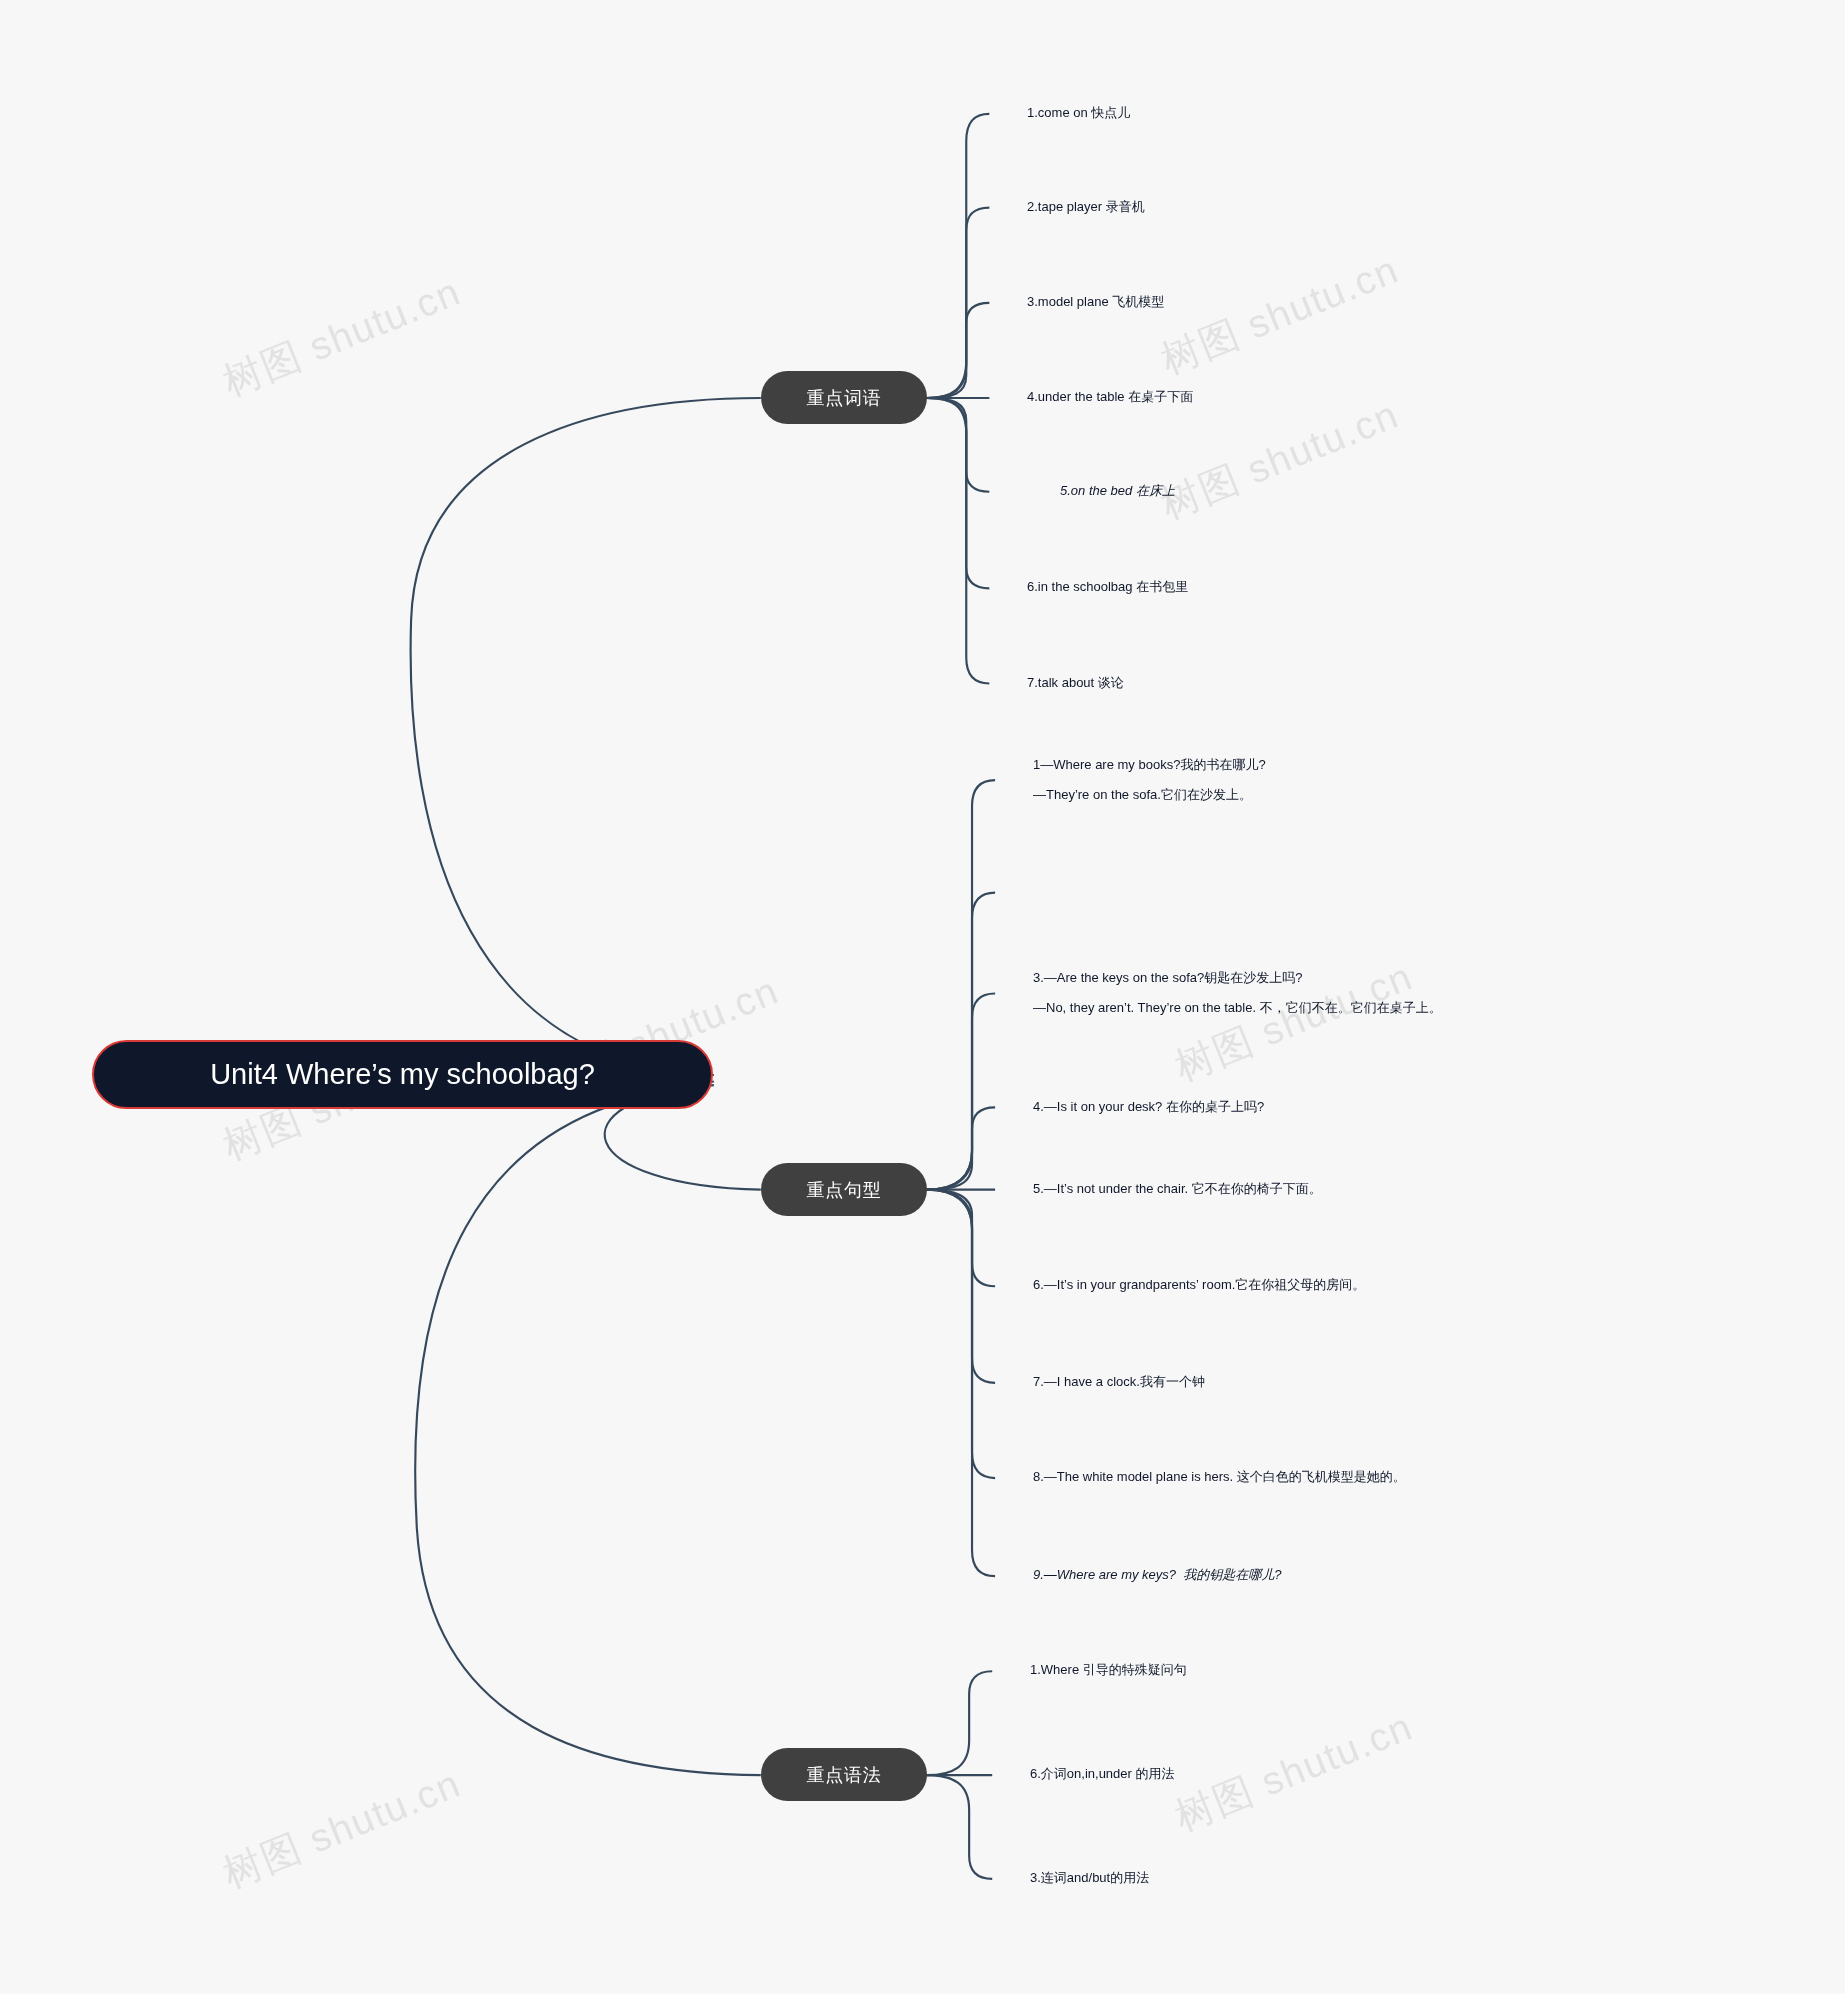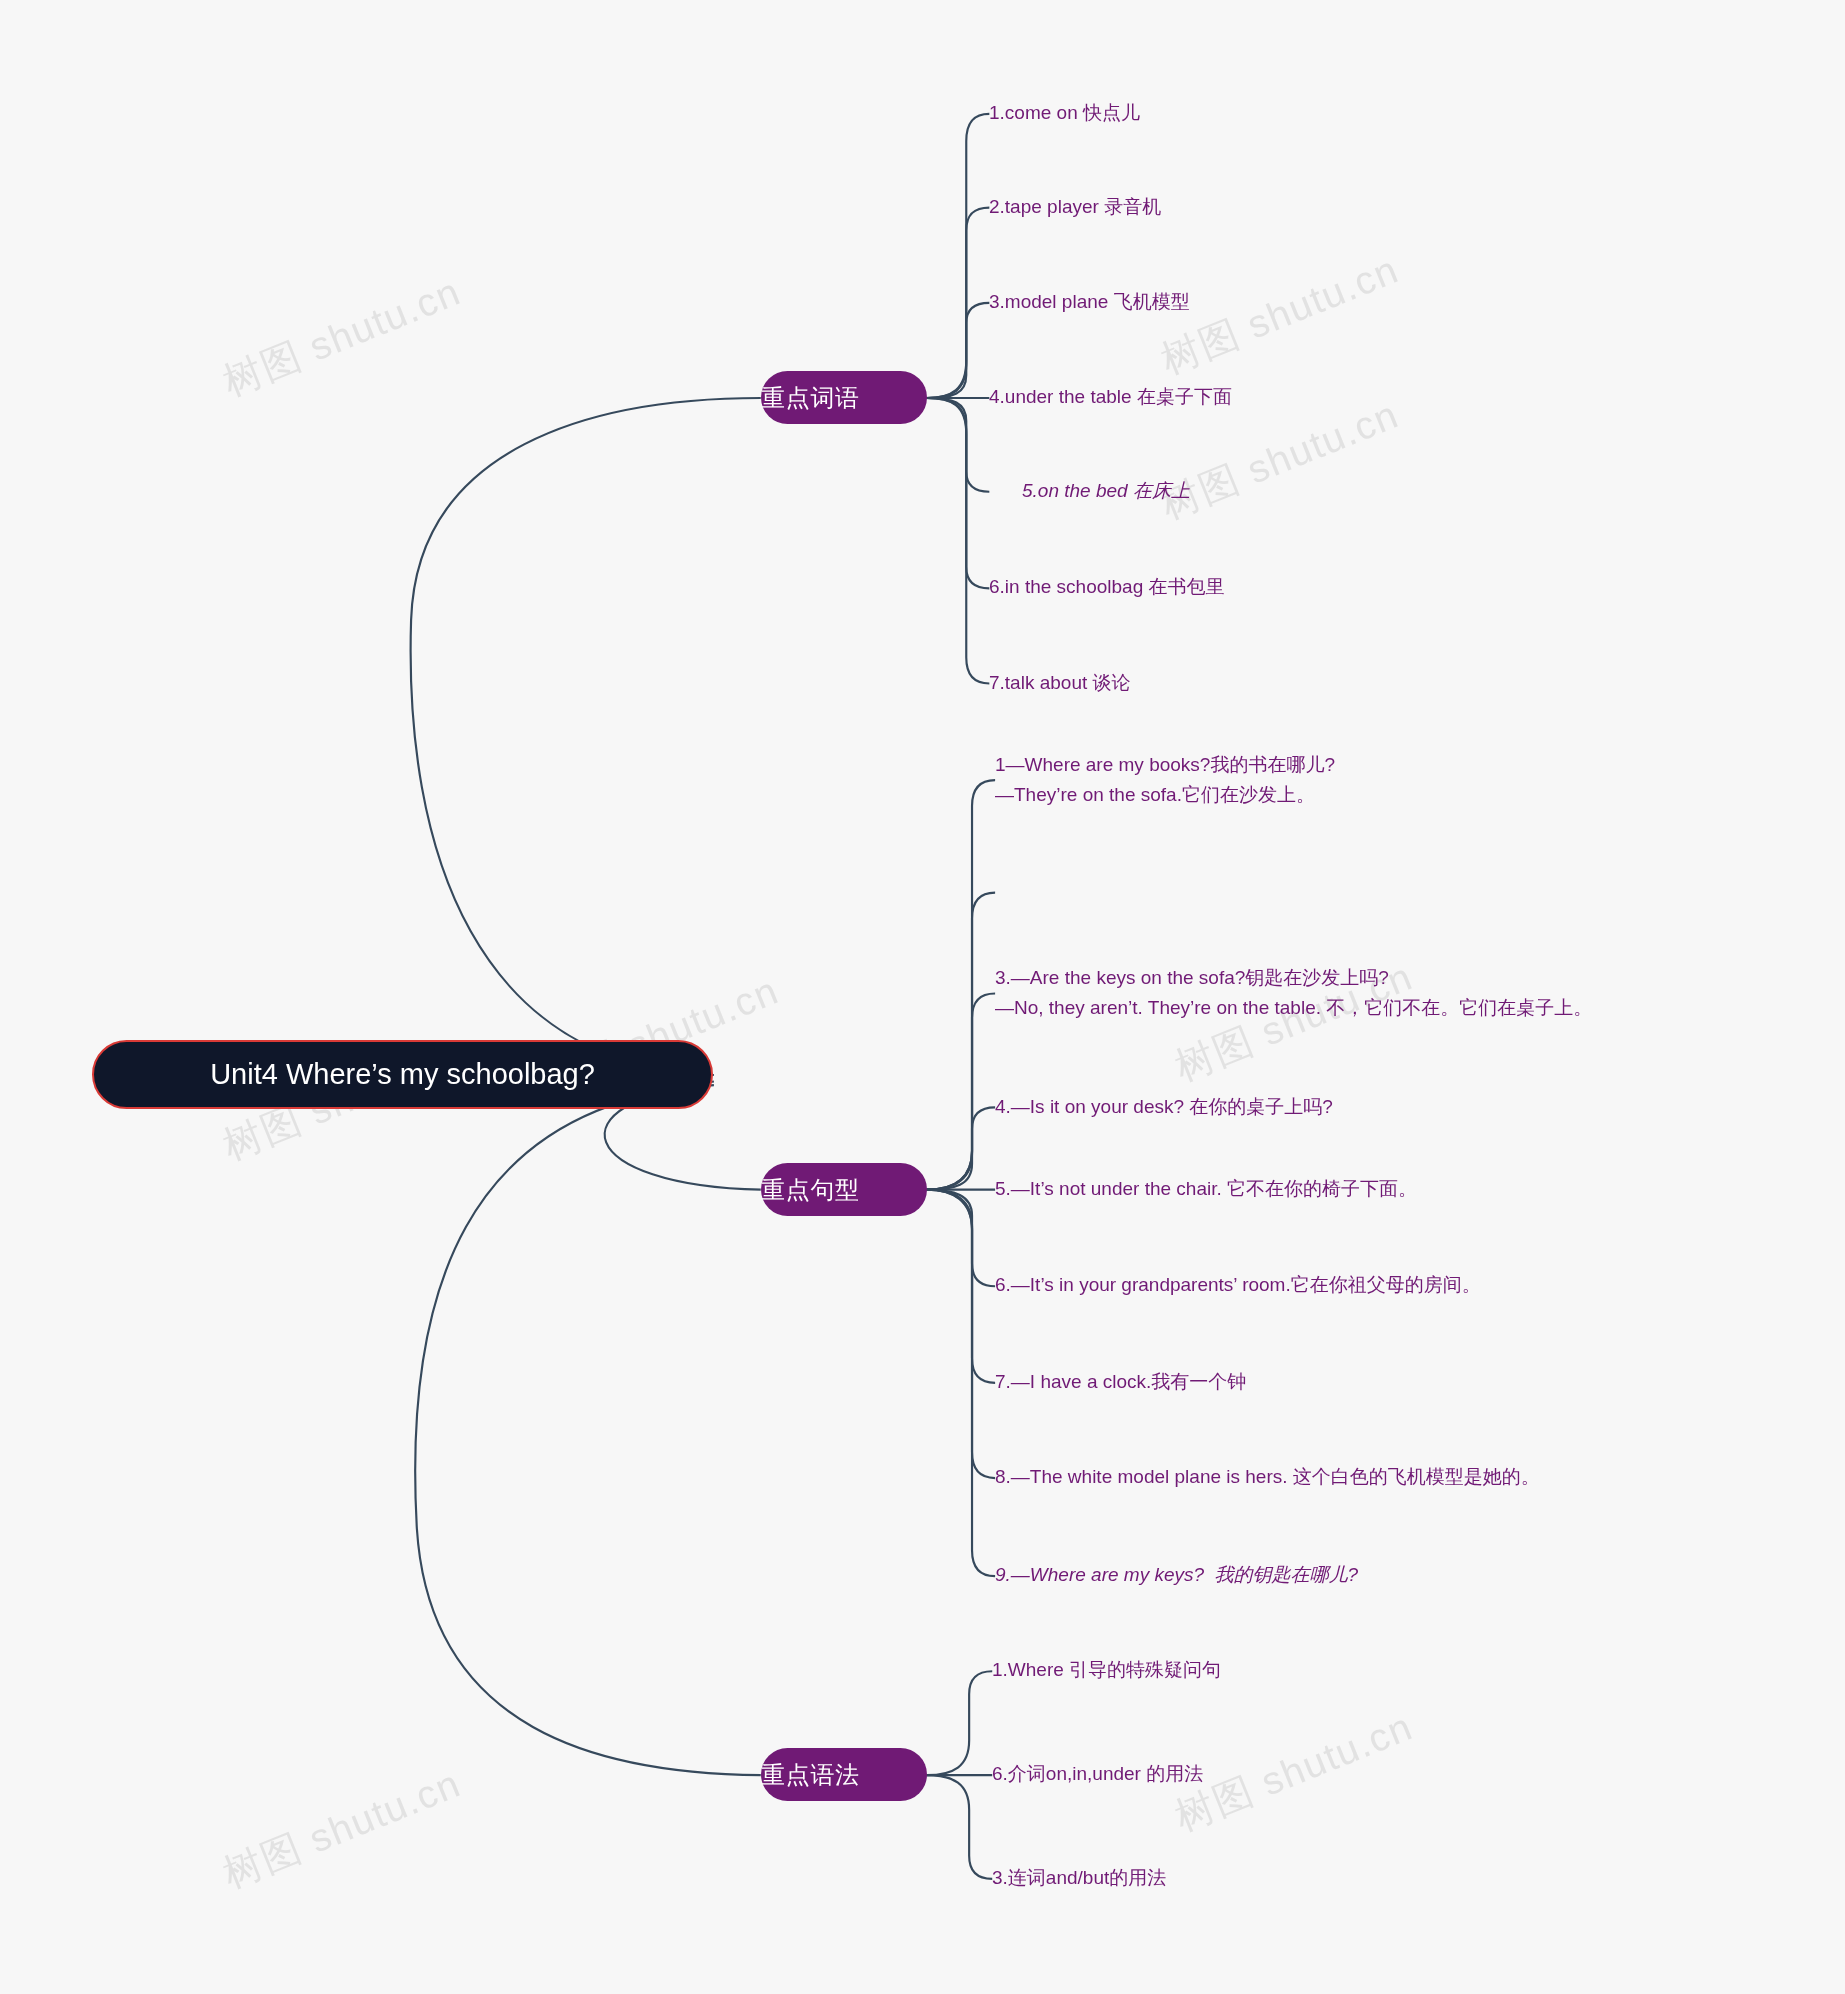--- a/index.html
+++ b/index.html
@@ -47,35 +47,37 @@
     justify-content: center;
     color: #ffffff;
     font-size: 29px;
     white-space: nowrap;
   }
   
   .branch {
     position: absolute;
     width: 166px;
     height: 53px;
-    background: #701a75;
+    background: #404040;
     border-radius: 27px;
     display: flex;
     align-items: center;
+    justify-content: center;
     color: #ffffff;
-    font-size: 24px;
+    font-size: 18px;
     letter-spacing: 0.7px;
   }
   
   .leaf {
     position: absolute;
-    color: #701a75;
-    font-size: 19px;
+    color: #0f172a;
+    font-size: 13px;
     line-height: 30px;
     white-space: pre;
+    margin-left: 38px;
   }
 </style>
 </head>
 <body>
 
 <div id="canvas">
 
   <div class="wm" style="left:216px;  top:310px;">树图 shutu.cn</div>
   <div class="wm" style="left:1154px; top:288px;">树图 shutu.cn</div>
   <div class="wm" style="left:1154px; top:433px;">树图 shutu.cn</div>

